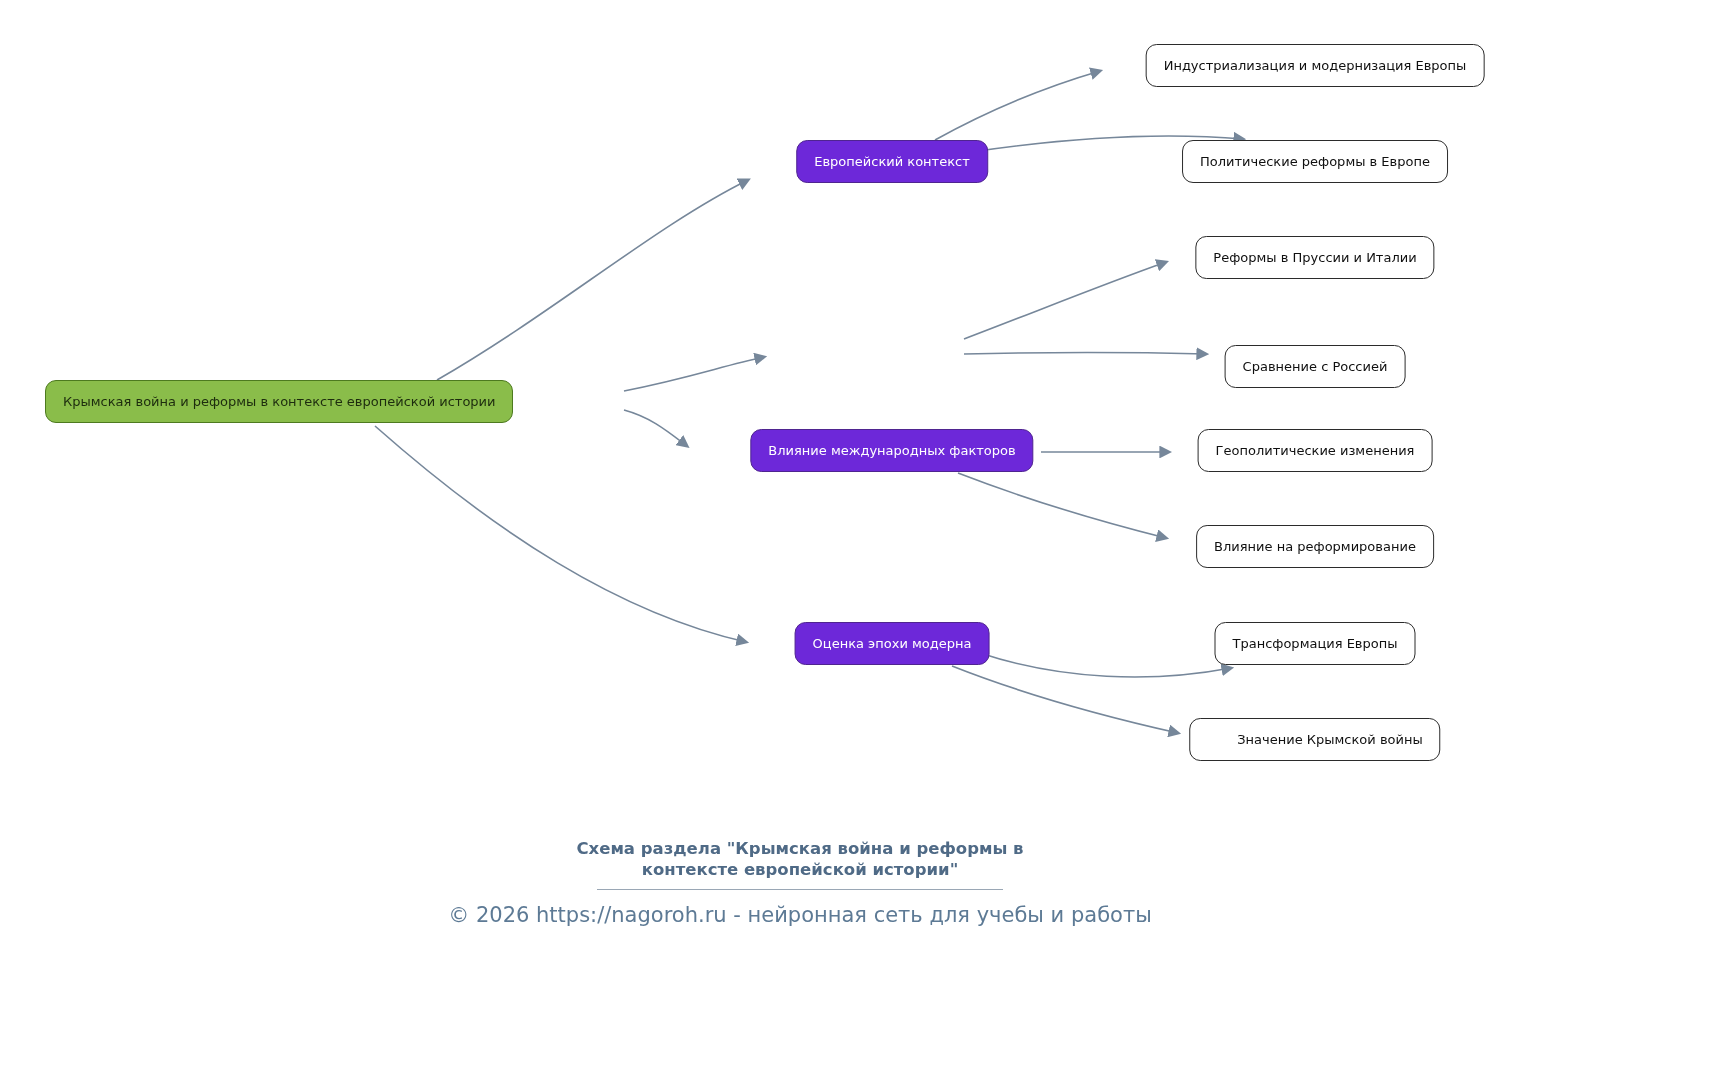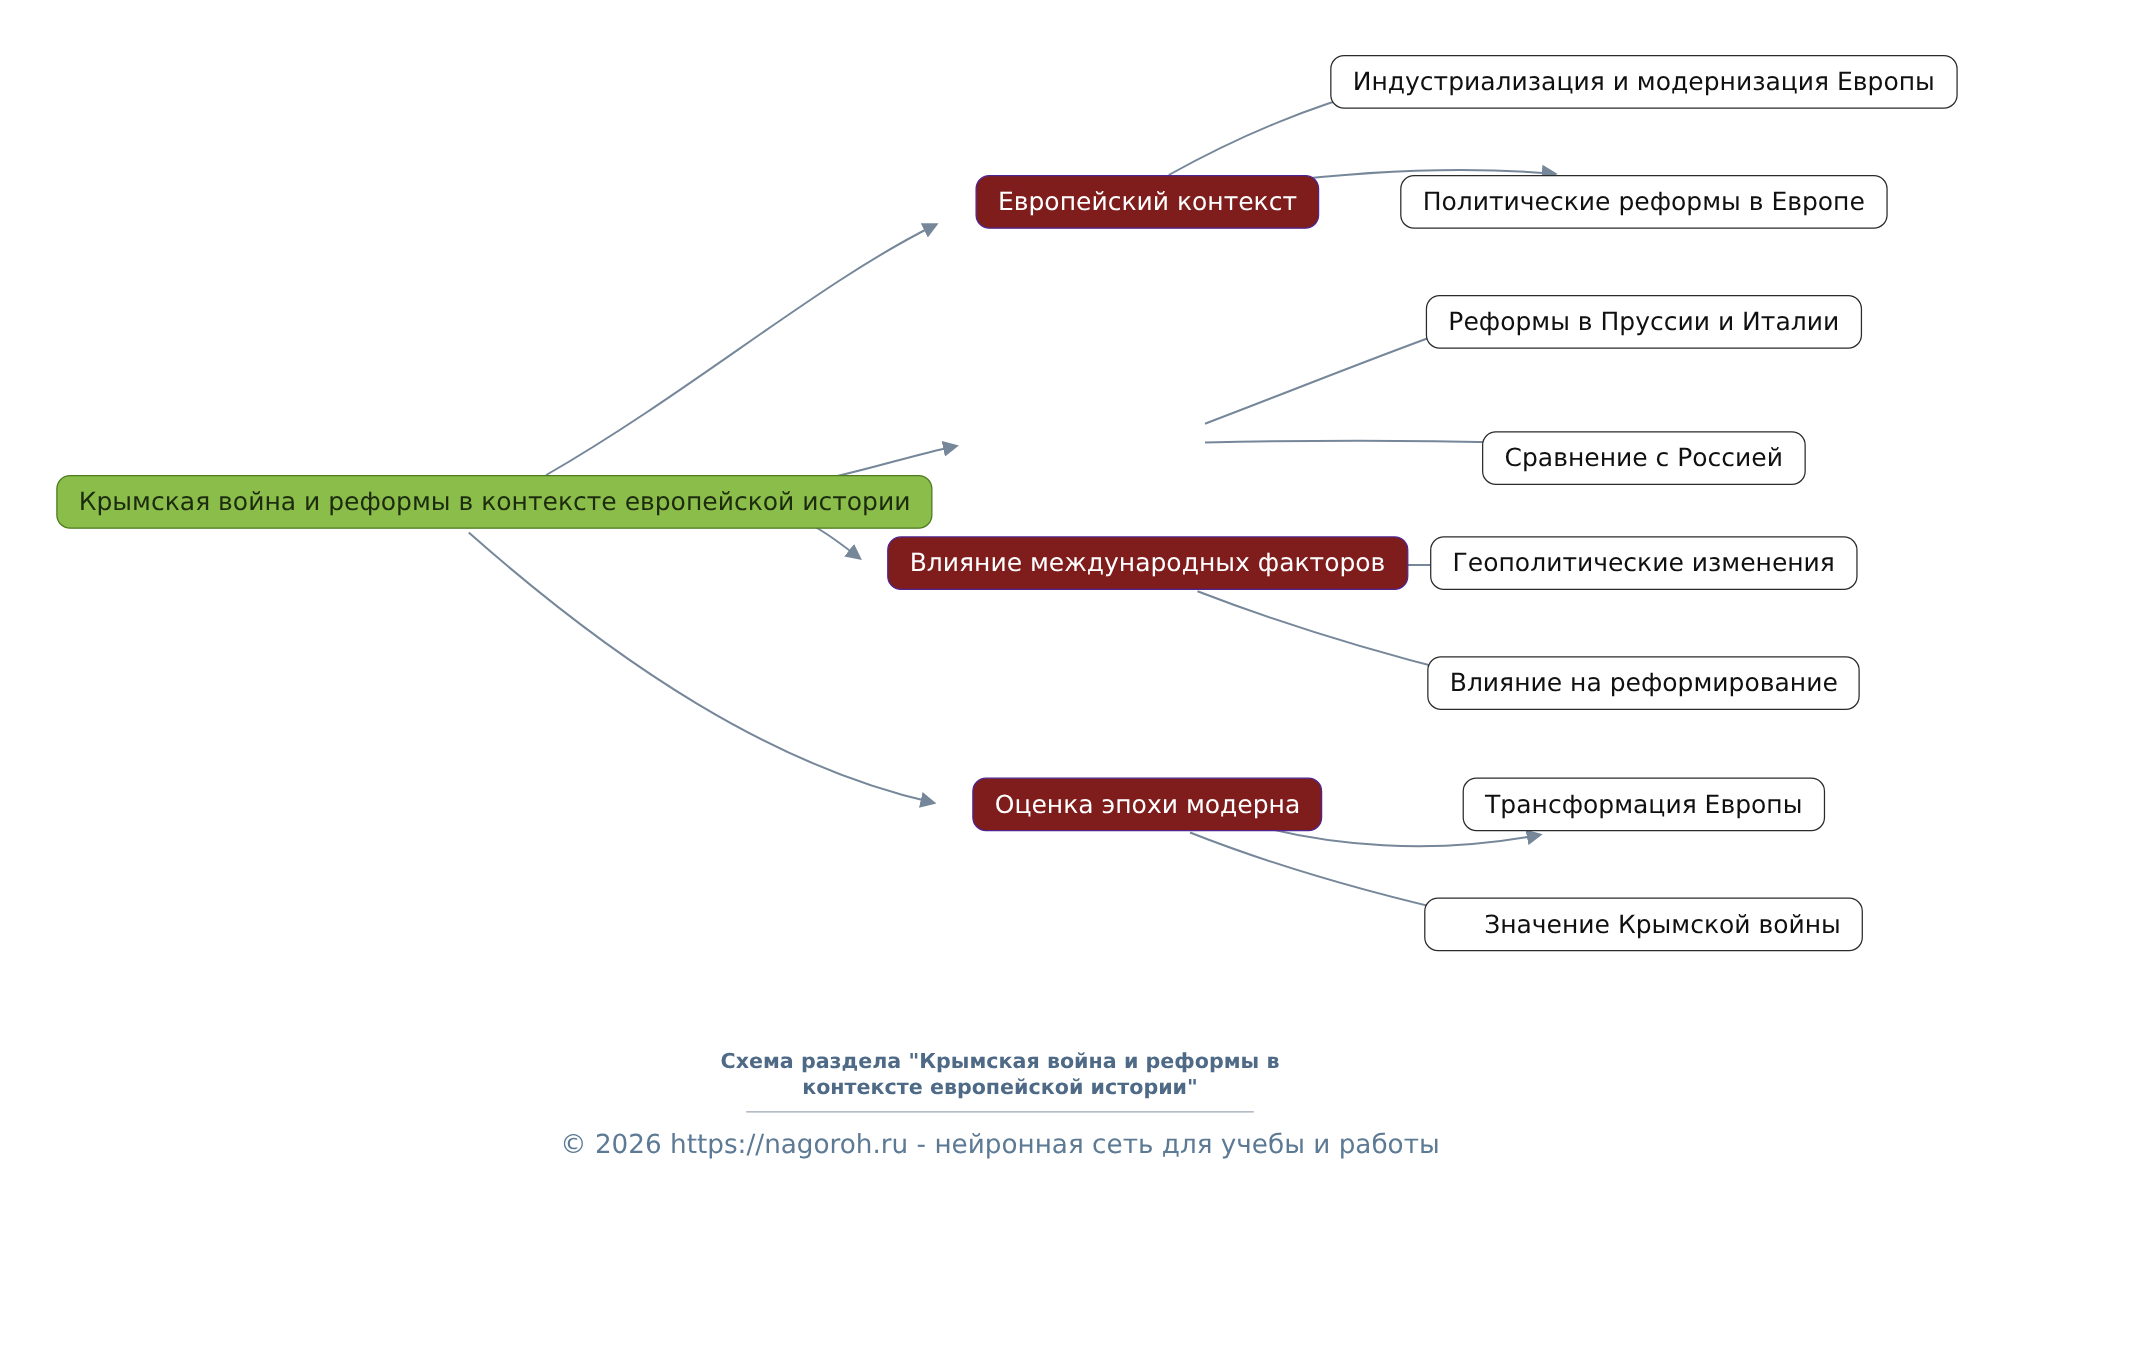--- a/index.html
+++ b/index.html
@@ -12,37 +12,37 @@
     overflow: hidden;
   }
   .edges {
     position: absolute;
     left: 0; top: 0;
     width: 1715px; height: 1089px;
   }
   .node {
     position: absolute;
     white-space: nowrap;
-    font-size: 20px;
+    font-size: 13px;
     line-height: 25px;
     padding: 8px 17px;
     border-radius: 11px;
     box-sizing: border-box;
   }
   .node.root {
     background: #8abd4a;
     border: 1.5px solid #4d7a1f;
     color: #1d2c0e;
   }
   .node.branch {
-    background: #7f1d1d;
+    background: #6d28d9;
     border: 1.5px solid #4f2490;
     color: #ffffff;
     transform: translateX(-50%);
-    left: 918px;
+    left: 892px;
   }
   .node.leaf {
     background: #ffffff;
     border: 1.5px solid #2b2b2b;
     color: #101010;
     transform: translateX(-50%);
     left: 1315px;
   }
   .footer {
     position: absolute;

